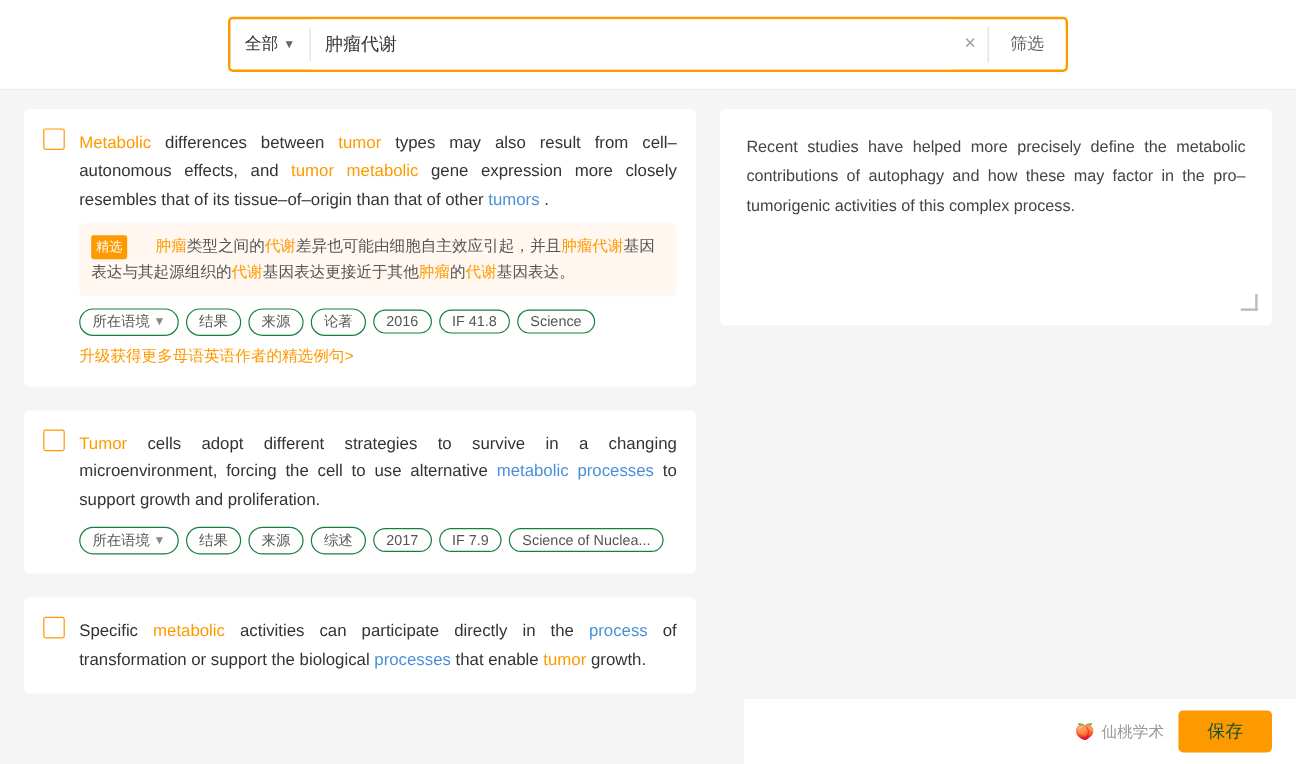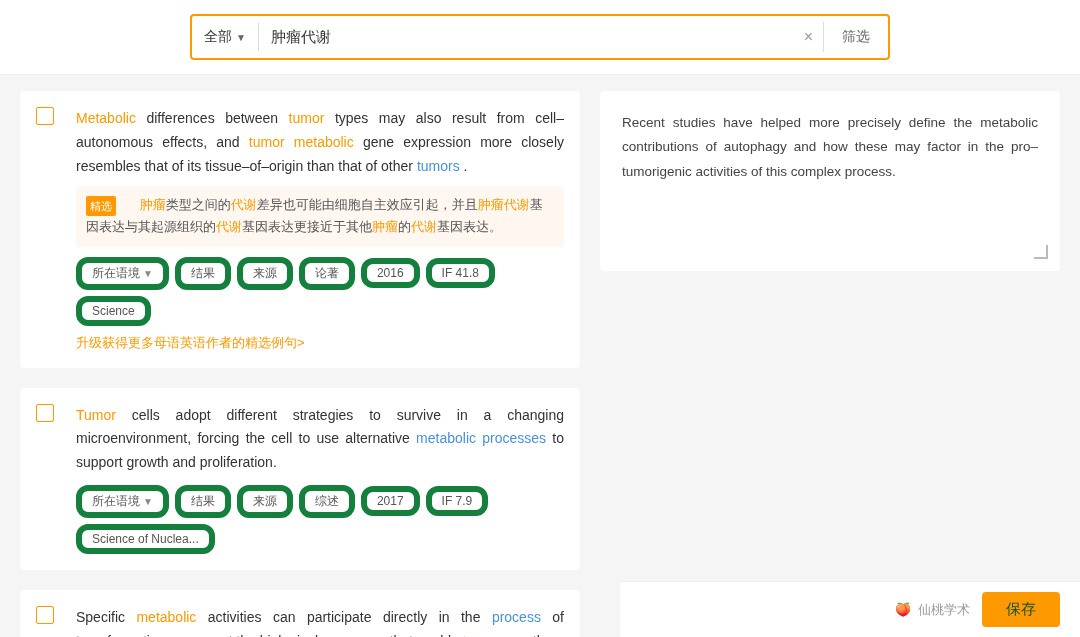--- a/index.html
+++ b/index.html
@@ -153,21 +153,21 @@
       display: flex;
       align-items: center;
       flex-wrap: wrap;
       gap: 6px;
       margin-top: 10px;
     }
 
     .tag {
       display: inline-flex;
       align-items: center;
-      border: 6px solid #15803d;
+      border: 1px solid #15803d;
       border-radius: 12px;
       padding: 2px 10px;
       font-size: 12px;
       color: #555;
       cursor: pointer;
       gap: 3px;
     }
 
     .tag .arrow {
       font-size: 10px;
@@ -251,21 +251,21 @@
       border: 1px solid #f90;
       border-radius: 2px;
       margin-right: 6px;
       vertical-align: middle;
       flex-shrink: 0;
     }
 
     .result-item {
       display: flex;
       align-items: flex-start;
-      gap: 16px;
+      gap: 6px;
       justify-content: space-between;
     }
 
     .result-body {
       flex: 1;
     }
   </style>
 </head>
 <body>
 

